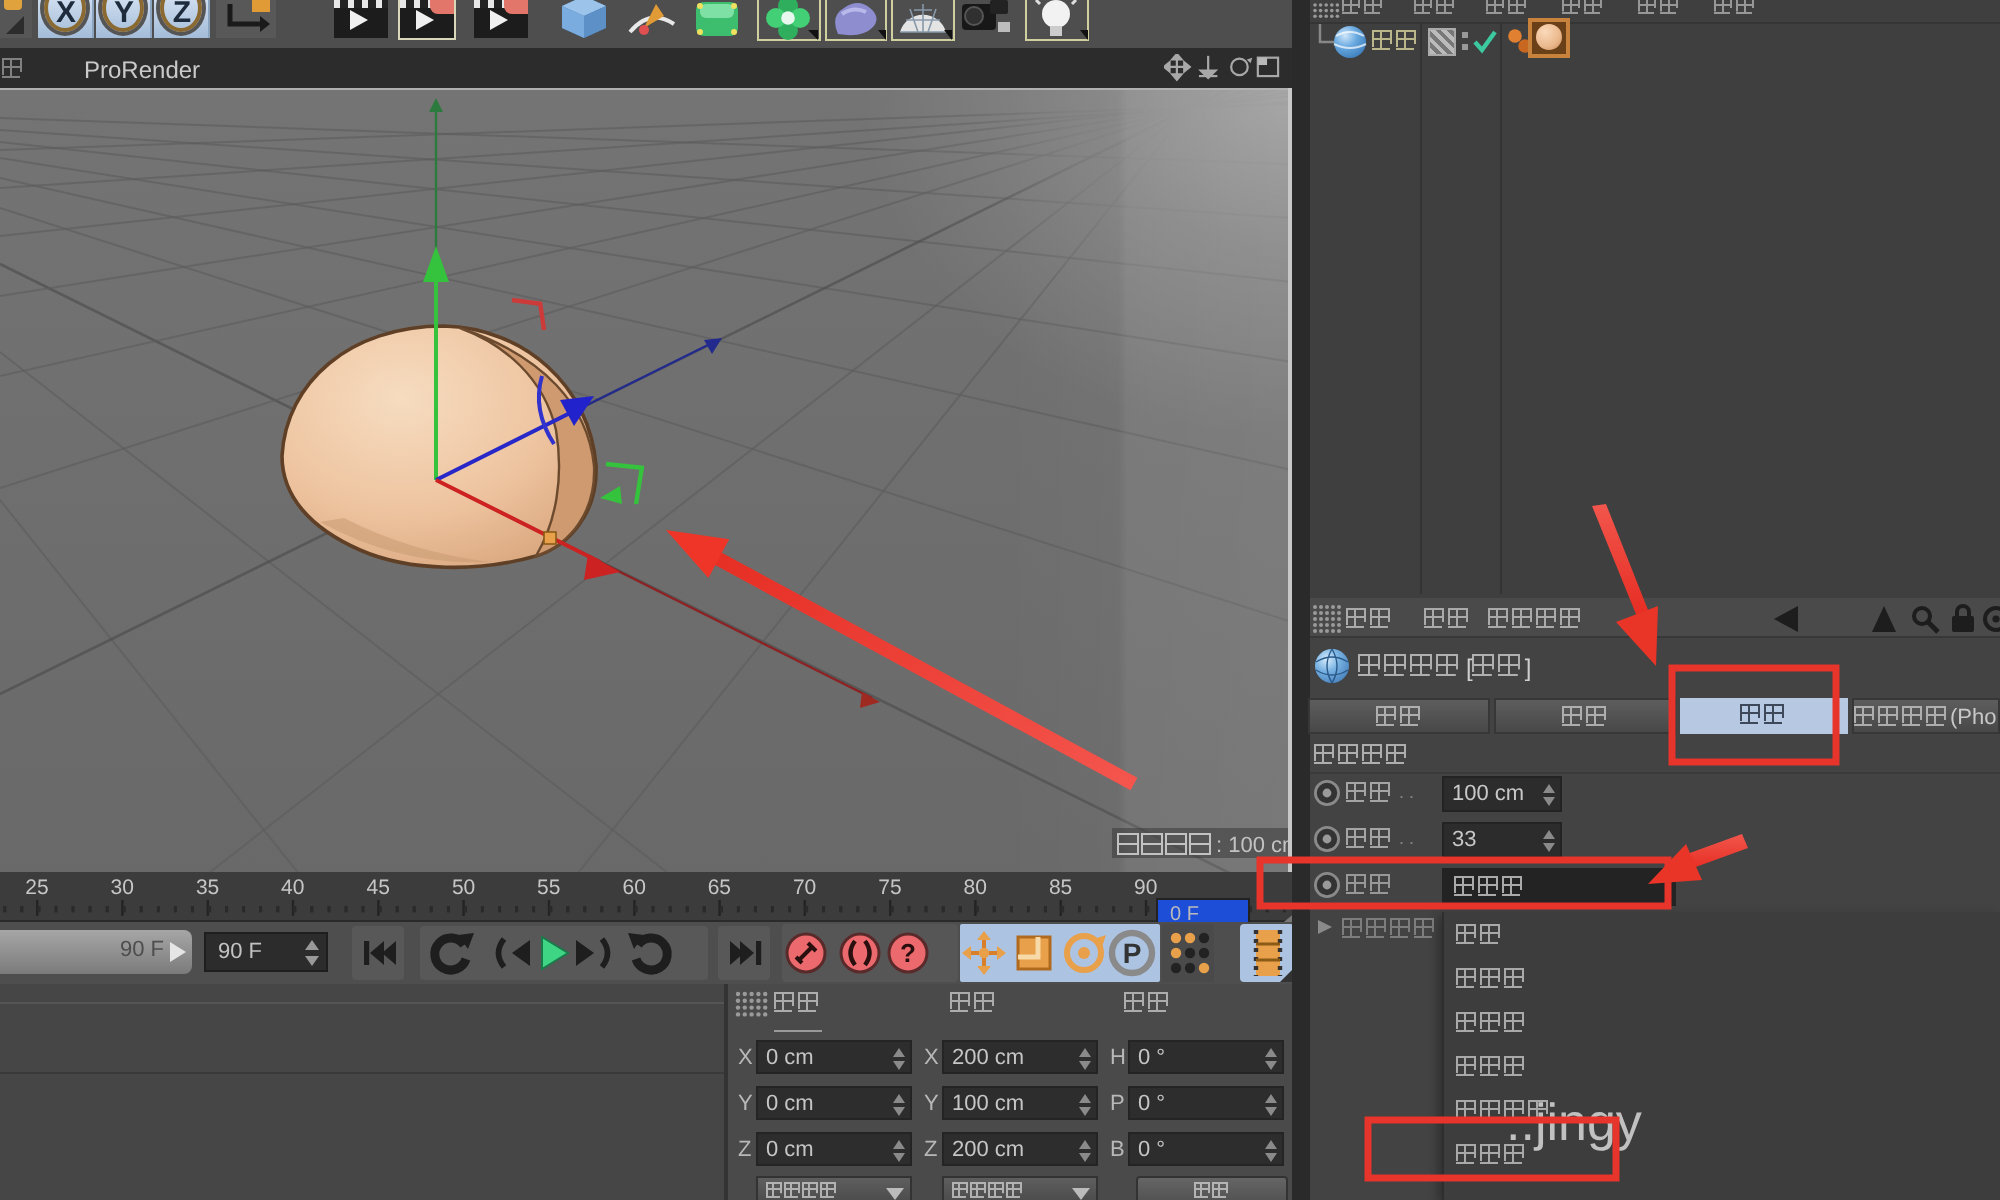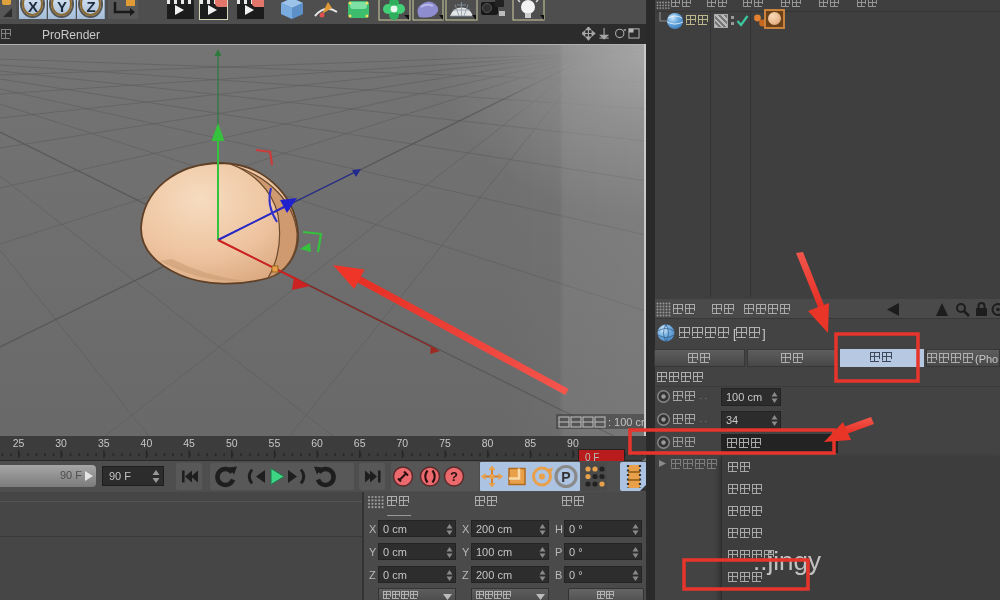--- a/index.html
+++ b/index.html
@@ -343,21 +343,21 @@
         <rect x="573.1" y="17" width="1.6" height="3.2" fill="#2a2a2a"></rect>
         <rect x="581.6" y="17" width="1.6" height="3.2" fill="#2a2a2a"></rect>
         <rect x="590.2" y="17" width="1.6" height="3.2" fill="#2a2a2a"></rect>
         <rect x="598.7" y="17" width="1.6" height="3.2" fill="#2a2a2a"></rect>
         <rect x="607.2" y="17" width="1.6" height="3.2" fill="#2a2a2a"></rect>
         <rect x="615.8" y="17" width="1.6" height="3.2" fill="#2a2a2a"></rect>
         <rect x="624.3" y="17" width="1.6" height="3.2" fill="#2a2a2a"></rect>
         <rect x="632.8" y="17" width="1.6" height="3.2" fill="#2a2a2a"></rect>
         <rect x="641.4" y="17" width="1.6" height="3.2" fill="#2a2a2a"></rect>
       </svg>
-<div class="abs" style="left:578px;top:13px;width:47px;height:17px;background:#b91c1c;border:1px solid #222;font-size:10px;color:#bbb;padding:2px 0 0 6px;">0 F</div>
+<div class="abs" style="left:578px;top:13px;width:47px;height:17px;background:#1d4ed8;border:1px solid #222;font-size:10px;color:#bbb;padding:2px 0 0 6px;">0 F</div>
 <div class="abs" style="left:637px;top:20px;width:0;height:0;border-right:11px solid #777;border-top:9px solid transparent;"></div>
 </div>
 <div class="abs" style="left:0;top:461px;width:648px;height:31px;background:#4e4e4e;">
 <div class="abs" style="left:0;top:4px;width:96px;height:22px;background:linear-gradient(#a6a6a6,#7b7b7b);border-radius:0 4px 4px 0;">
         <div class="abs" style="right:14px;top:4px;font-size:11px;color:#4e4e4e;">90 F</div>
         <div class="abs" style="right:3px;top:6px;width:0;height:0;border-left:8px solid #e5e5e5;border-top:5px solid transparent;border-bottom:5px solid transparent;"></div>
       </div>
 <div class="abs" style="left:102px;top:5px;width:62px;height:20px;background:#2c2c2c;border:1px solid #1e1e1e;">
         <div class="abs" style="left:6px;top:3px;font-size:11px;color:#c2c2c2;">90 F</div>
         <svg class="abs" style="right:3px;top:3px;" width="8" height="13">
@@ -712,21 +712,21 @@
         <svg class="abs" style="right:2px;top:3px;" width="7" height="11">
           <path d="M3.5 0 l3 4.5 h-6 z M3.5 11 l3 -4.5 h-6 z" fill="#8a8a8a"></path>
         </svg>
       </div>
 <svg class="abs" style="left:2px;top:114px;" width="13" height="13">
         <circle cx="6.5" cy="6.5" r="5.8" fill="#333" stroke="#8a8a8a" stroke-width="1.4"></circle>
         <circle cx="6.5" cy="6.5" r="2.2" fill="#9a9a9a"></circle>
       </svg>
 <div class="abs" style="left:18px;top:115px;"><span style="display:inline-block;width:10px;height:10px;margin-right:2px;vertical-align:top;opacity:0.78;background:linear-gradient(#c0c0c0,#c0c0c0) 0 0/100% 1px no-repeat,linear-gradient(#c0c0c0,#c0c0c0) 0 48%/100% 1px no-repeat,linear-gradient(#c0c0c0,#c0c0c0) 0 100%/90% 1px no-repeat,linear-gradient(#c0c0c0,#c0c0c0) 48% 0/1px 100% no-repeat,linear-gradient(#c0c0c0,#c0c0c0) 0 25%/1px 75% no-repeat,linear-gradient(#c0c0c0,#c0c0c0) 100% 10%/1px 70% no-repeat;"></span><span style="display:inline-block;width:10px;height:10px;margin-right:2px;vertical-align:top;opacity:0.78;background:linear-gradient(#c0c0c0,#c0c0c0) 0 0/100% 1px no-repeat,linear-gradient(#c0c0c0,#c0c0c0) 0 48%/100% 1px no-repeat,linear-gradient(#c0c0c0,#c0c0c0) 0 100%/90% 1px no-repeat,linear-gradient(#c0c0c0,#c0c0c0) 48% 0/1px 100% no-repeat,linear-gradient(#c0c0c0,#c0c0c0) 0 25%/1px 75% no-repeat,linear-gradient(#c0c0c0,#c0c0c0) 100% 10%/1px 70% no-repeat;"></span><span style="font-size:9px;color:#888;vertical-align:top;"> . .</span></div>
 <div class="abs" style="left:66px;top:112px;width:60px;height:18px;background:#2c2c2c;border:1px solid #232323;">
-        <div class="abs" style="left:4px;top:2px;font-size:11px;color:#c8c8c8;">34</div>
+        <div class="abs" style="left:4px;top:2px;font-size:11px;color:#c8c8c8;">33</div>
         <svg class="abs" style="right:2px;top:3px;" width="7" height="11">
           <path d="M3.5 0 l3 4.5 h-6 z M3.5 11 l3 -4.5 h-6 z" fill="#8a8a8a"></path>
         </svg>
       </div>
 <svg class="abs" style="left:2px;top:137px;" width="13" height="13">
         <circle cx="6.5" cy="6.5" r="5.8" fill="#333" stroke="#8a8a8a" stroke-width="1.4"></circle>
         <circle cx="6.5" cy="6.5" r="2.2" fill="#9a9a9a"></circle>
       </svg>
 <div class="abs" style="left:18px;top:138px;"><span style="display:inline-block;width:10px;height:10px;margin-right:2px;vertical-align:top;opacity:0.78;background:linear-gradient(#b0b0b0,#b0b0b0) 0 0/100% 1px no-repeat,linear-gradient(#b0b0b0,#b0b0b0) 0 48%/100% 1px no-repeat,linear-gradient(#b0b0b0,#b0b0b0) 0 100%/90% 1px no-repeat,linear-gradient(#b0b0b0,#b0b0b0) 48% 0/1px 100% no-repeat,linear-gradient(#b0b0b0,#b0b0b0) 0 25%/1px 75% no-repeat,linear-gradient(#b0b0b0,#b0b0b0) 100% 10%/1px 70% no-repeat;"></span><span style="display:inline-block;width:10px;height:10px;margin-right:2px;vertical-align:top;opacity:0.78;background:linear-gradient(#b0b0b0,#b0b0b0) 0 0/100% 1px no-repeat,linear-gradient(#b0b0b0,#b0b0b0) 0 48%/100% 1px no-repeat,linear-gradient(#b0b0b0,#b0b0b0) 0 100%/90% 1px no-repeat,linear-gradient(#b0b0b0,#b0b0b0) 48% 0/1px 100% no-repeat,linear-gradient(#b0b0b0,#b0b0b0) 0 25%/1px 75% no-repeat,linear-gradient(#b0b0b0,#b0b0b0) 100% 10%/1px 70% no-repeat;"></span></div>
 <div class="abs" style="left:66px;top:135px;width:117px;height:19px;background:#232323;">

